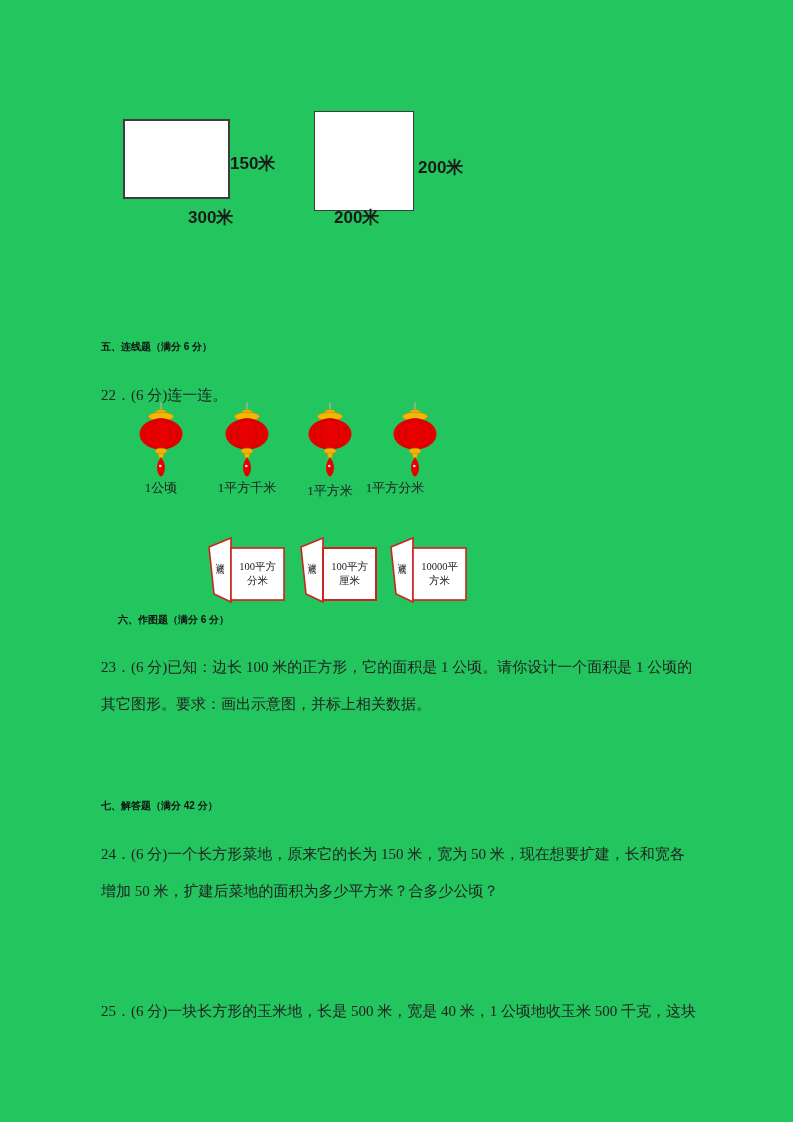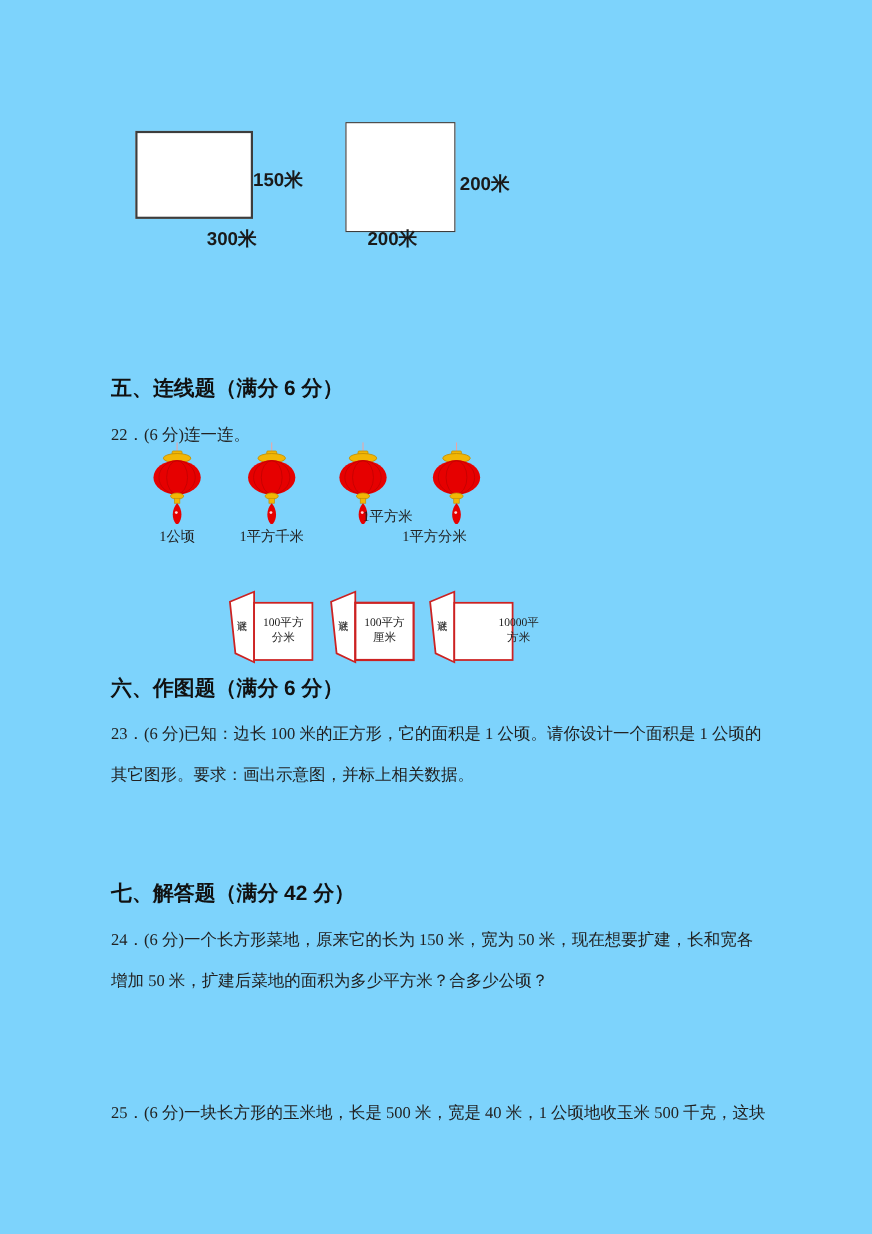--- a/index.html
+++ b/index.html
@@ -1,23 +1,23 @@
 <!DOCTYPE html>
 <html><head>
 <meta charset="utf-8">
 <style>
   html,body{margin:0;padding:0;background:#ffffff;}
-  #page{position:relative;width:793px;height:1122px;background:#7dd3fc;overflow:hidden;
+  #page{position:relative;width:793px;height:1122px;background:#22c55e;overflow:hidden;
         font-family:"Liberation Serif","DejaVu Serif",serif;color:#1c1c1c;}
   .abs{position:absolute;}
   .dim-label{font-family:"Liberation Sans","DejaVu Sans",sans-serif;font-weight:bold;
              font-size:17px;color:#1a1a1a;white-space:nowrap;}
   .rect-fig{border:2px solid #3d3d3d;background:#ffffff;}
   .sec-head{font-family:"Liberation Sans","DejaVu Sans",sans-serif;font-weight:bold;
-            font-size:19px;white-space:nowrap;color:#111;}
+            font-size:10px;white-space:nowrap;color:#111;}
   .body-line{font-size:15px;white-space:nowrap;color:#222;margin-top:12px;}
   .lantern-box{width:60px;height:76px;}
   .lantern-label{font-size:13px;color:#222;text-align:center;white-space:nowrap;}
   .book-box{width:82px;height:74px;}
   .book-spine{font-size:9px;color:#333;writing-mode:vertical-rl;text-orientation:upright;
               letter-spacing:1px;line-height:1;}
   .book-value{display:flex;align-items:center;justify-content:center;text-align:center;
               font-size:10.5px;line-height:1.3;color:#222;white-space:pre-line;}
 </style>
 </head>
@@ -88,21 +88,21 @@
       <ellipse cx="30" cy="32" rx="9.5" ry="15.2" fill="none" stroke="#c40000" stroke-width="0.8"></ellipse>
       <ellipse cx="30" cy="49" rx="6" ry="2.8" fill="#f2b705" stroke="#c18f06" stroke-width="0.7"></ellipse>
       <rect x="27.5" y="51" width="5" height="4.5" fill="#f2b705" stroke="#c18f06" stroke-width="0.6"></rect>
       <path d="M30,55.5 C25,61 25,69 28.6,73.8 C29.4,74.6 30.6,74.6 31.4,73.8 C35,69 35,61 30,55.5 Z" fill="#e60000"></path>
       <circle cx="29.3" cy="64" r="1.3" fill="#ffffff" opacity="0.85"></circle>
     </svg>
   </div>
 
   <div class="abs lantern-label" style="left:116px;top:479px;width:90px;">1公顷</div>
   <div class="abs lantern-label" style="left:202px;top:479px;width:90px;">1平方千米</div>
-  <div class="abs lantern-label" style="left:285px;top:461px;width:90px;text-align:right;">1平方米</div>
+  <div class="abs lantern-label" style="left:285px;top:482px;width:90px;">1平方米</div>
   <div class="abs lantern-label" style="left:350px;top:479px;width:90px;">1平方分米</div>
 
   <div class="abs book-box" style="left:206px;top:534px;">
     <svg class="abs" style="left:0;top:0;" width="82" height="74" viewBox="0 0 82 74">
       <polygon points="25,4 3,13 8,60 25,68" fill="#ffffff" stroke="#cc2222" stroke-width="1.6"></polygon>
       <rect x="25" y="14" width="53" height="52" fill="#ffffff" stroke="#cc2222" stroke-width="1.6"></rect>
     </svg>
     <div class="abs book-spine" style="left:9px;top:22px;">谜底</div>
     <div class="abs book-value" style="left:25px;top:14px;width:53px;height:52px;">100平方
 分米</div>
@@ -115,25 +115,25 @@
     <div class="abs book-spine" style="left:9px;top:22px;">谜底</div>
     <div class="abs book-value" style="left:25px;top:14px;width:53px;height:52px;">100平方
 厘米</div>
   </div>
   <div class="abs book-box" style="left:388px;top:534px;">
     <svg class="abs" style="left:0;top:0;" width="82" height="74" viewBox="0 0 82 74">
       <polygon points="25,4 3,13 8,60 25,68" fill="#ffffff" stroke="#cc2222" stroke-width="1.6"></polygon>
       <rect x="25" y="14" width="53" height="52" fill="#ffffff" stroke="#cc2222" stroke-width="1.6"></rect>
     </svg>
     <div class="abs book-spine" style="left:9px;top:22px;">谜底</div>
-    <div class="abs book-value" style="left:25px;top:14px;width:53px;height:52px;padding-left:32px;">10000平
+    <div class="abs book-value" style="left:25px;top:14px;width:53px;height:52px;">10000平
 方米</div>
   </div>
 
-  <div class="abs sec-head" style="left:101px;top:613px;">六、作图题（满分 6 分）</div>
+  <div class="abs sec-head" style="left:118px;top:613px;">六、作图题（满分 6 分）</div>
   <div class="abs body-line" style="left:101px;top:646px;">23．(6 分)已知：边长 100 米的正方形，它的面积是 1 公顷。请你设计一个面积是 1 公顷的</div>
   <div class="abs body-line" style="left:101px;top:683px;">其它图形。要求：画出示意图，并标上相关数据。</div>
 
   <div class="abs sec-head" style="left:101px;top:799px;">七、解答题（满分 42 分）</div>
   <div class="abs body-line" style="left:101px;top:833px;text-align:right;">24．(6 分)一个长方形菜地，原来它的长为 150 米，宽为 50 米，现在想要扩建，长和宽各</div>
   <div class="abs body-line" style="left:101px;top:870px;">增加 50 米，扩建后菜地的面积为多少平方米？合多少公顷？</div>
   <div class="abs body-line" style="left:101px;top:990px;">25．(6 分)一块长方形的玉米地，长是 500 米，宽是 40 米，1 公顷地收玉米 500 千克，这块</div>
 
 </div>
 

